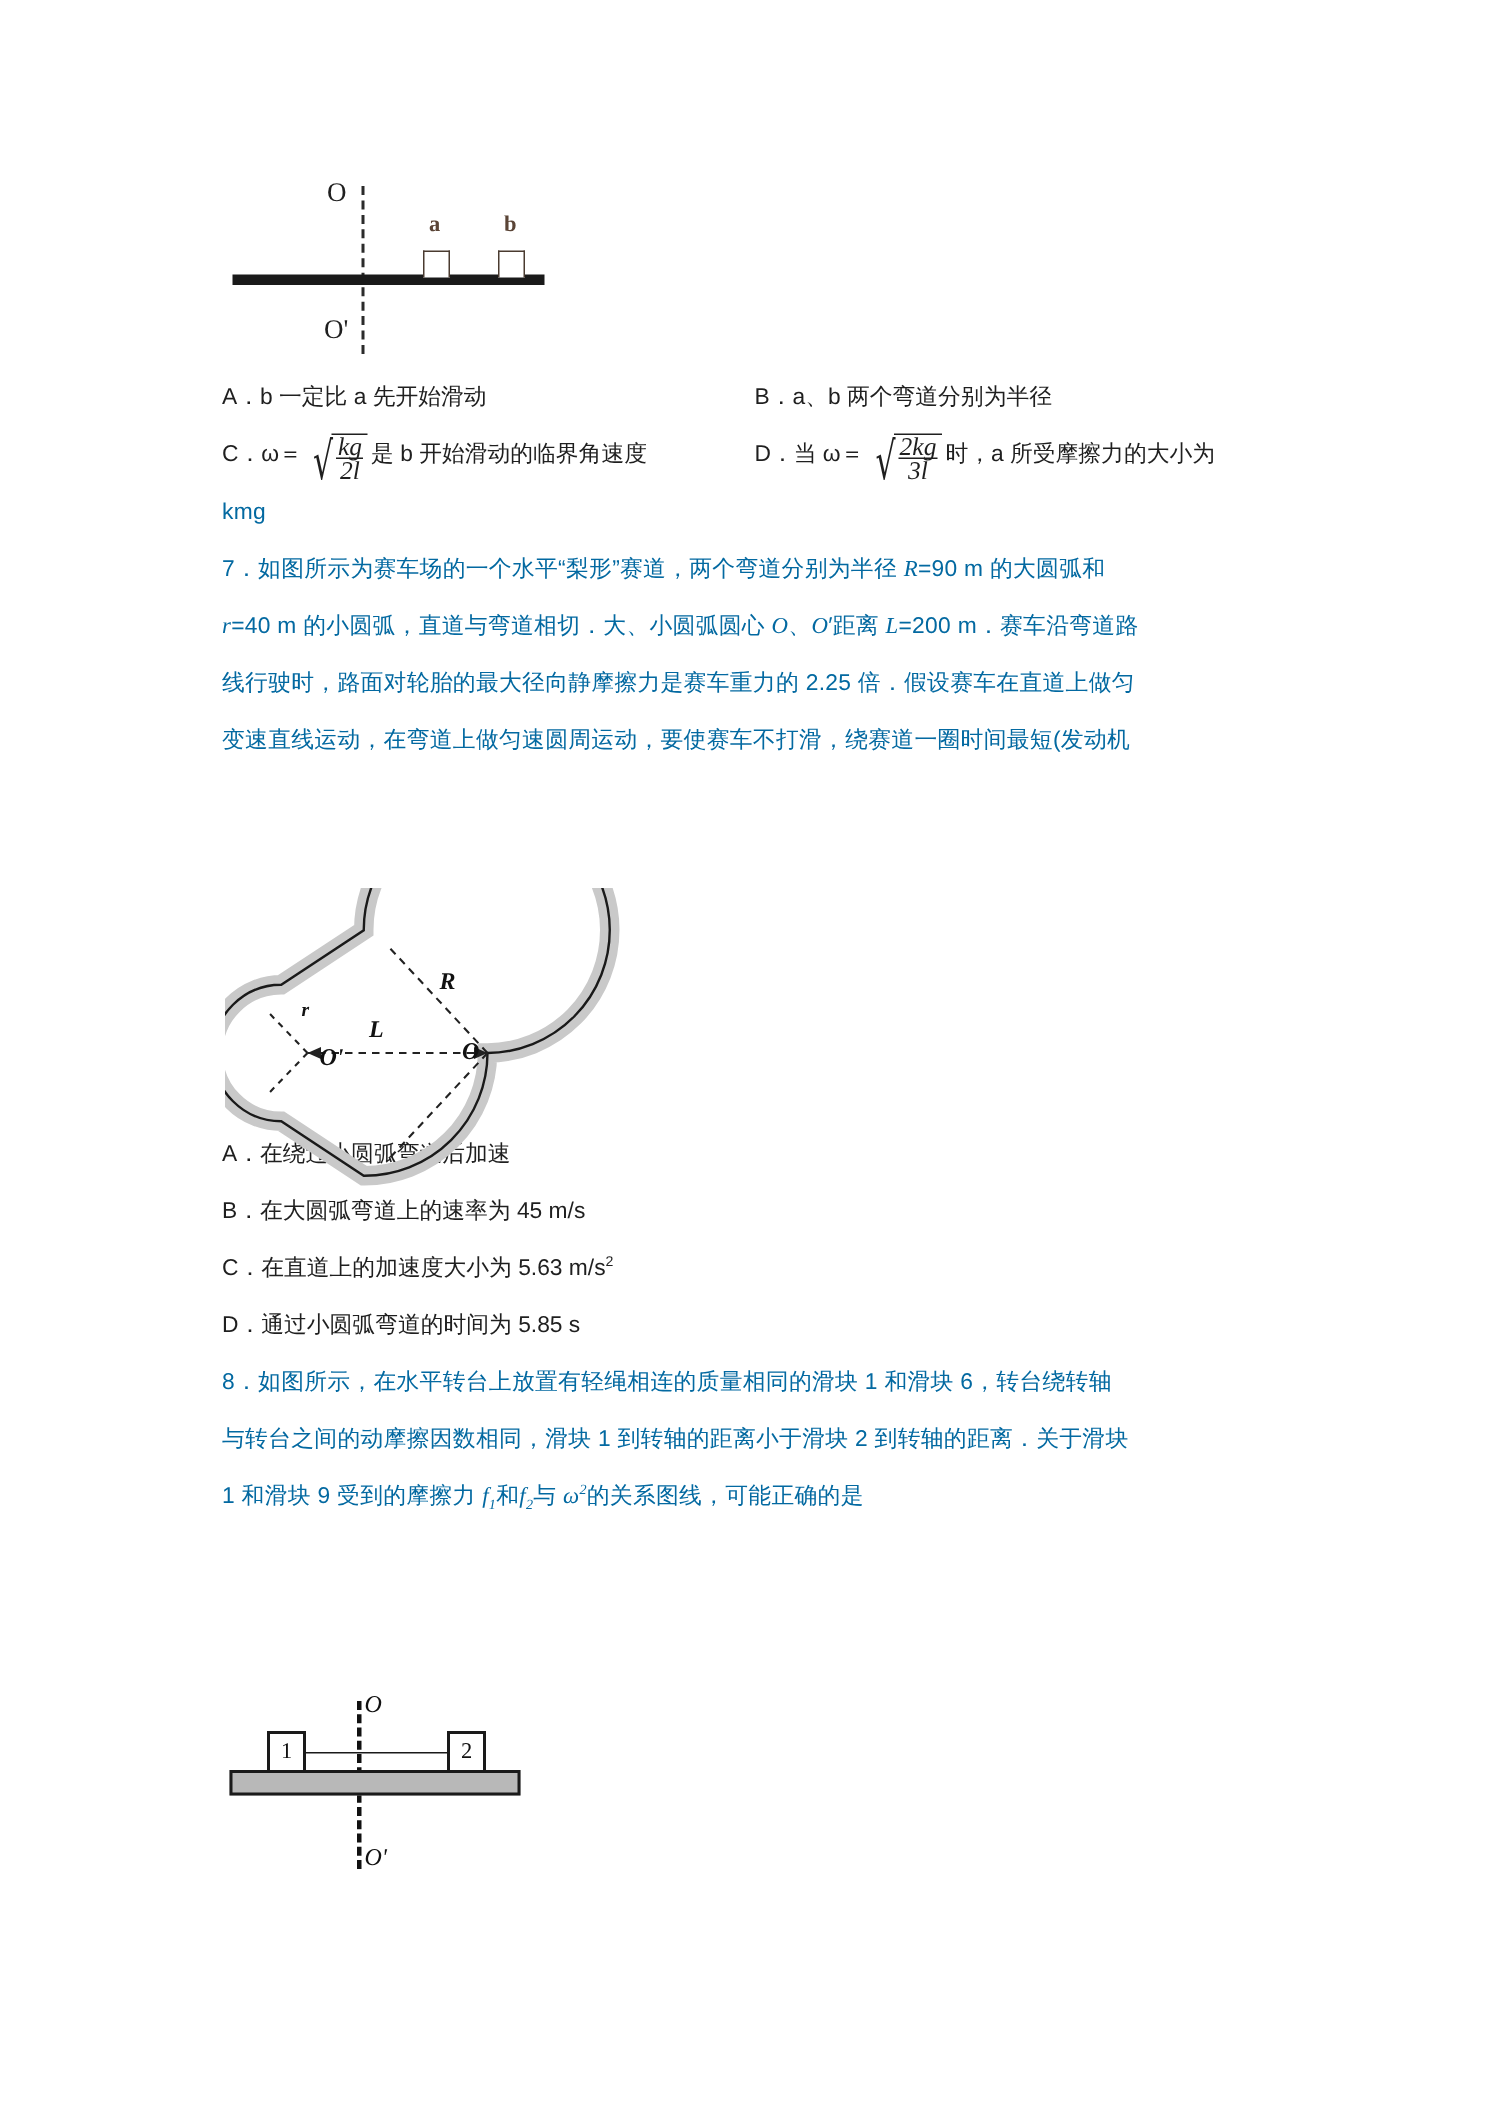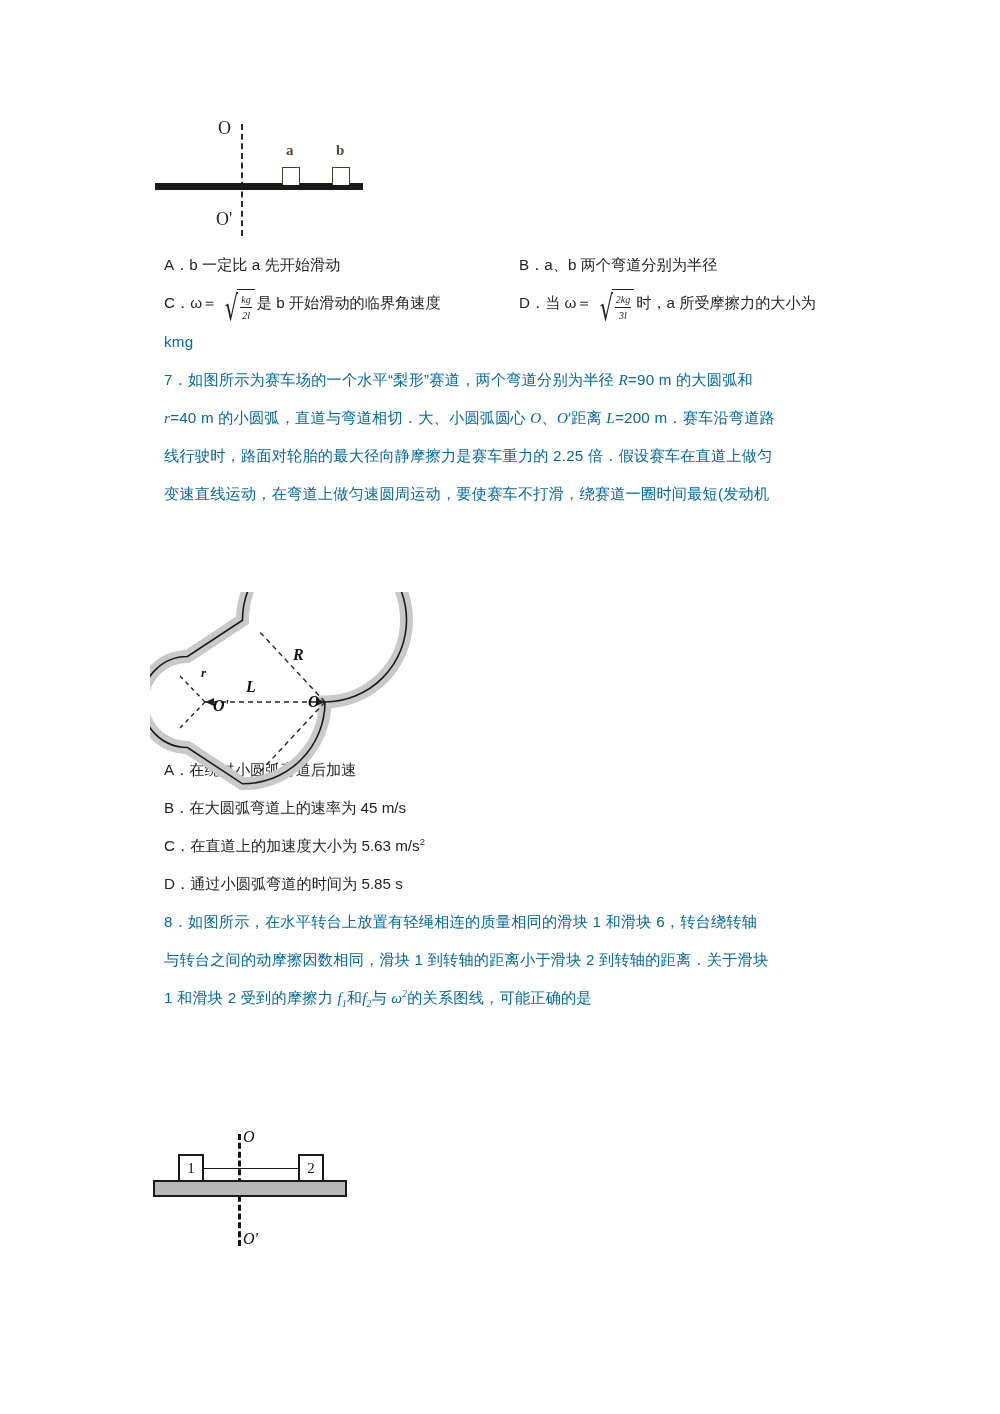--- a/index.html
+++ b/index.html
@@ -17,21 +17,21 @@
   }
   .page {
     position: absolute;
     left: 0; top: 0;
     width: 1000px;
     height: 1414px;
     background: #ffffff;
   }
   .content {
     position: absolute;
-    left: 164px;
+    left: 148px;
     top: 0;
     width: 712px;
   }
 
   
   .qline {
     font-size: 15.2px;
     line-height: 38px;
     letter-spacing: 0.2px;
     color: #0369a1;
@@ -71,26 +71,25 @@
     transform: scaleX(0.7) scaleY(1.15);
     transform-origin: bottom right;
     margin-right: -1px;
     align-self: flex-end;
     position: relative;
     top: 3px;
   }
   .sqrt .frac {
     display: inline-flex;
     flex-direction: column;
-    justify-content: center;
     border-top: 1.2px solid #1f1f1f;
     padding: 1px 3px 0 3px;
     font-family: "Liberation Serif", "DejaVu Serif", serif;
     font-style: italic;
-    font-size: 10px;
+    font-size: 17px;
     line-height: 13px;
     text-align: center;
   }
   .sqrt .num { border-bottom: 1.1px solid #1f1f1f; padding: 0 1px 1px 1px; }
   .sqrt .den { padding: 1px 1px 0 1px; }
 
   
   .fig1 { position: absolute; left: 150px; top: 118px; width: 300px; height: 128px; }
   .fig1 .bar {
     position: absolute; left: 5px; top: 65px; width: 208px; height: 7px;
@@ -230,21 +229,21 @@
     <div class="opt"><span>A．</span><span>在绕过小圆弧弯道后加速</span></div>
     <div class="opt"><span>B．</span><span>在大圆弧弯道上的速率为 45 m/s</span></div>
     <div class="opt"><span>C．</span><span>在直道上的加速度大小为 5.63 m/s</span><sup>2</sup></div>
     <div class="opt"><span>D．</span><span>通过小圆弧弯道的时间为 5.85 s</span></div>
 
     <div class="qline">8．如图所示，在水平转台上放置有轻绳相连的质量相同的滑块 1 和滑块 6，转台绕转轴</div>
 
 
     <div class="qline">与转台之间的动摩擦因数相同，滑块 1 到转轴的距离小于滑块 2 到转轴的距离．关于滑块</div>
 
-    <div class="qline"><span>1 和滑块 2 受到的摩擦力 </span><span class="it">f</span><sub class="it">1</sub><span>和</span><span class="it">f</span><sub class="it">2</sub><span>与 </span><span class="it">ω</span><sup class="it">2</sup><span>的关系图线，可能正确的是</span></div>
+    <div class="qline"><span>1 和滑块 9 受到的摩擦力 </span><span class="it">f</span><sub class="it">1</sub><span>和</span><span class="it">f</span><sub class="it">2</sub><span>与 </span><span class="it">ω</span><sup class="it">2</sup><span>的关系图线，可能正确的是</span></div>
   </div>
 
   <div class="fig2">
     <svg width="280" height="215" viewBox="0 0 280 215">
 
       <path d="M 175,110
                A 82,82 0 1 0 92.5,28.2
                L 37.5,64.5
                A 36,36 0 0 0 37.5,155.5
                L 92.5,191.8

